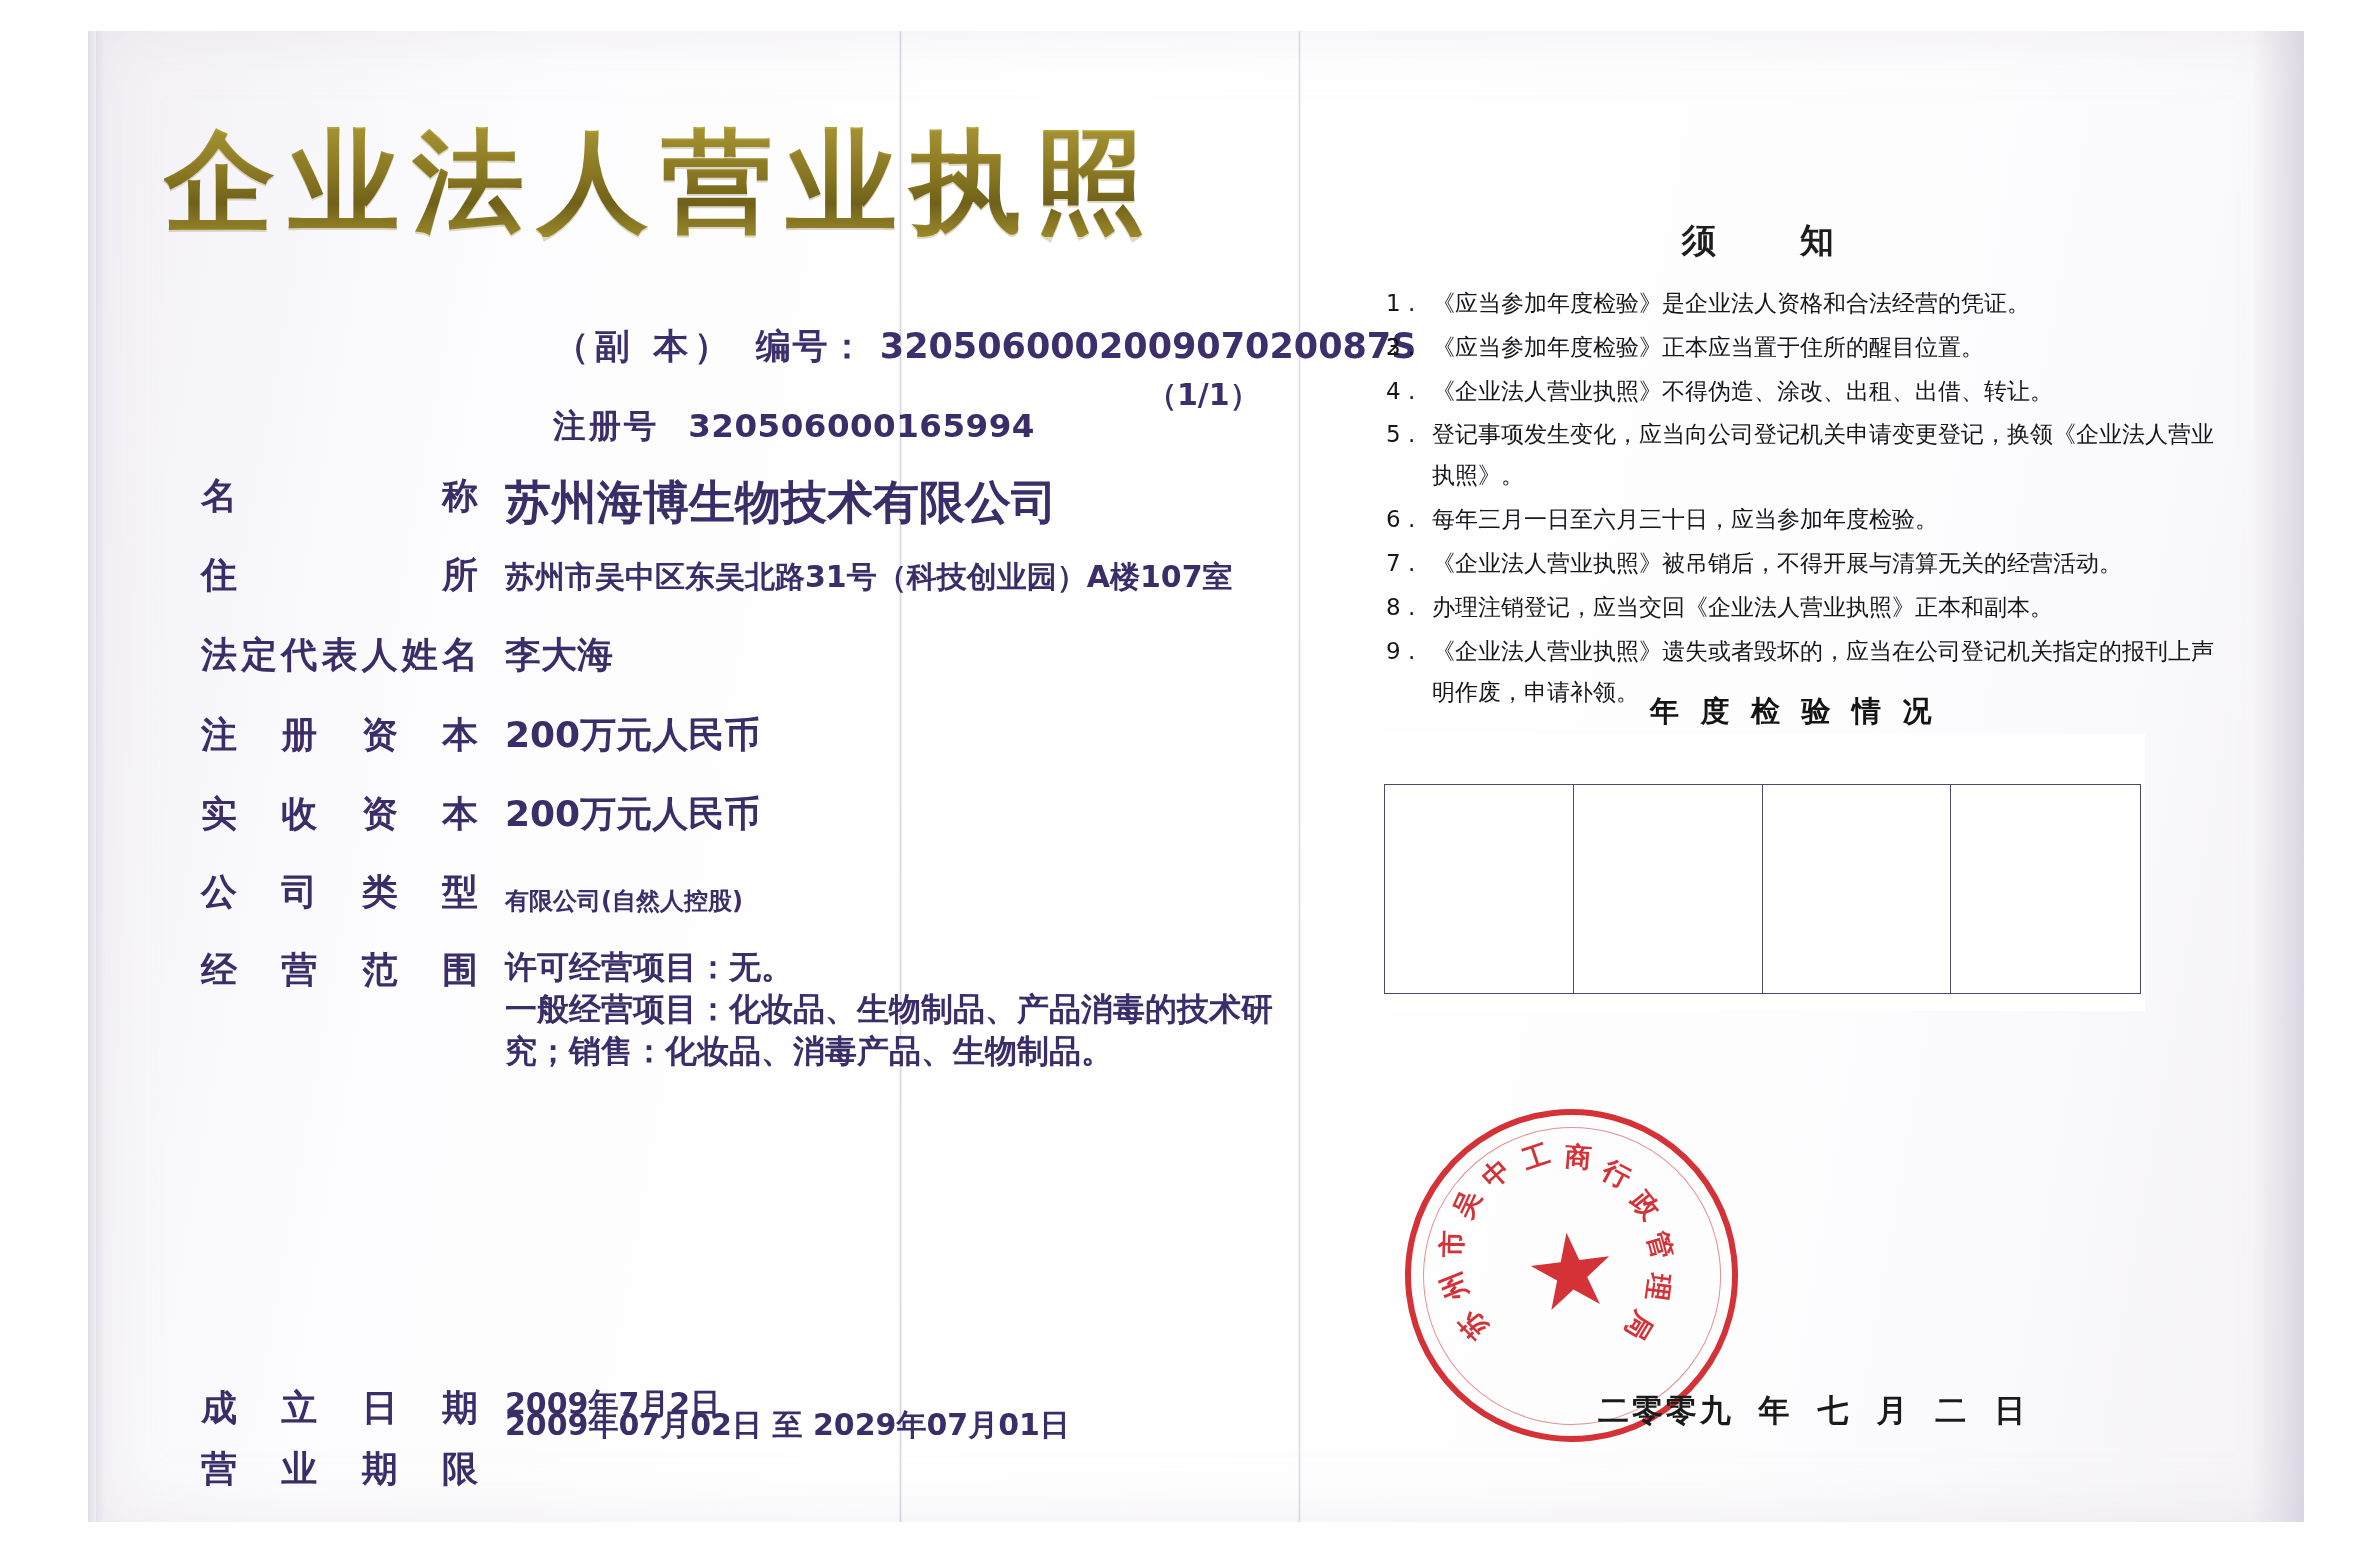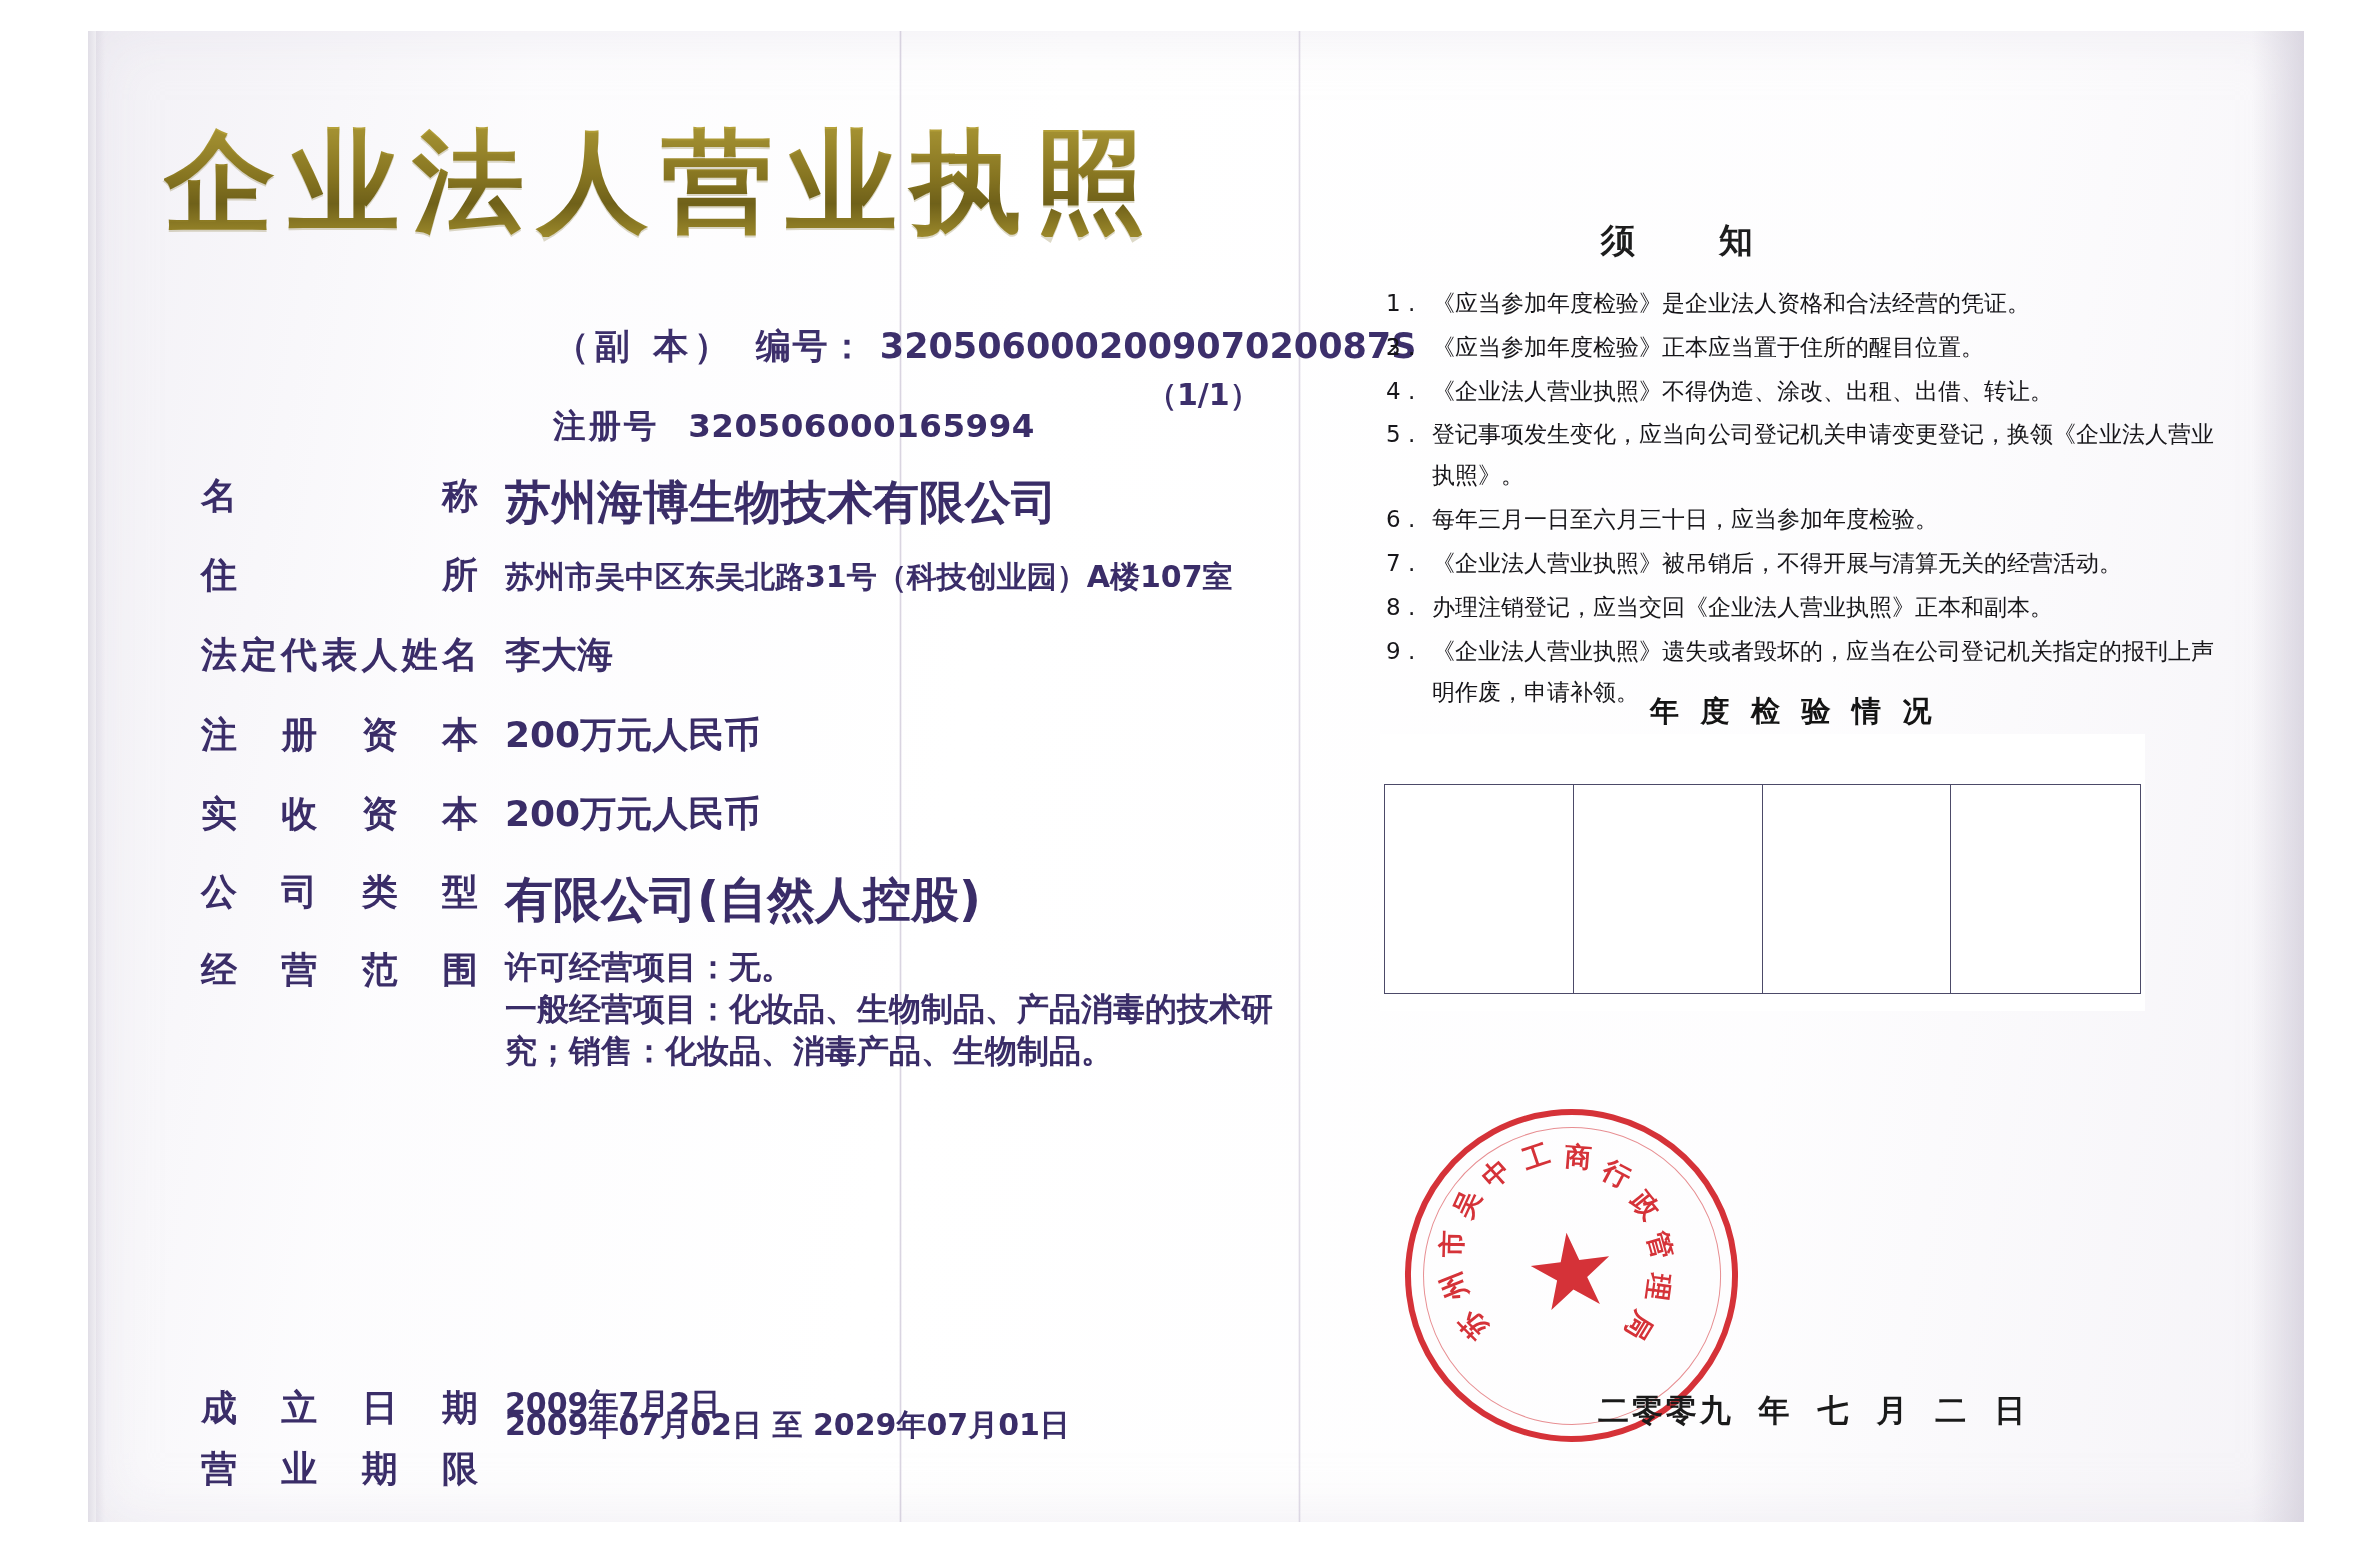--- a/index.html
+++ b/index.html
@@ -140,38 +140,38 @@
   .f-addr  { top: 551px; }
   .f-addr .val { font-size: 30px; top: 5.7px; }
   .f-legal { top: 631px; }
   .f-legal .val { font-size: 36px; }
   .f-legal .lbl { letter-spacing: 0px; }
   .f-regcap { top: 711px; }
   .f-regcap .val { font-size: 36px; }
   .f-paidcap { top: 790px; }
   .f-paidcap .val { font-size: 36px; }
   .f-type { top: 868px; }
-  .f-type .val { font-size: 48px; }
+  .f-type .val { font-size: 24px; margin-top: 17px; }
   .f-scope { top: 946px; }
   .f-scope .val {
     font-size: 32px;
     white-space: normal;
     width: 793px;
     line-height: 1.32;
   }
 
   .f-estdate { top: 1384px; }
   .f-estdate .val { font-size: 30px; }
   .f-term { top: 1445px; }
   .f-term .val { font-size: 30px; top: -40px; }
 
   
   .notice-title {
     position: absolute;
-    left: 1601px;
+    left: 1682px;
     top: 218px;
     font-family: "DejaVu Sans", sans-serif;
     font-size: 34px;
     font-weight: bold;
     letter-spacing: 25px;
     color: #1d1d1d;
   }
   .notice-list {
     position: absolute;
     left: 1386px;

